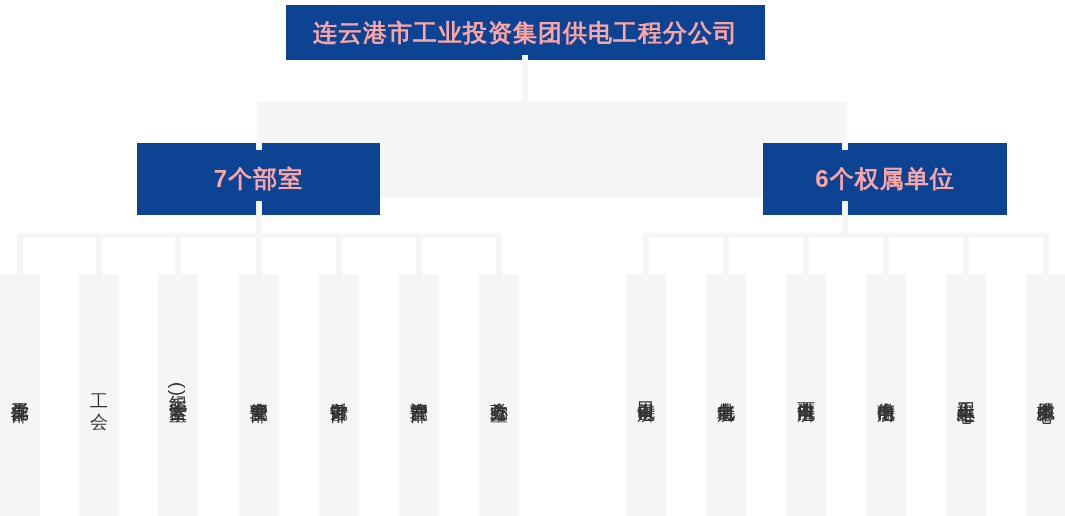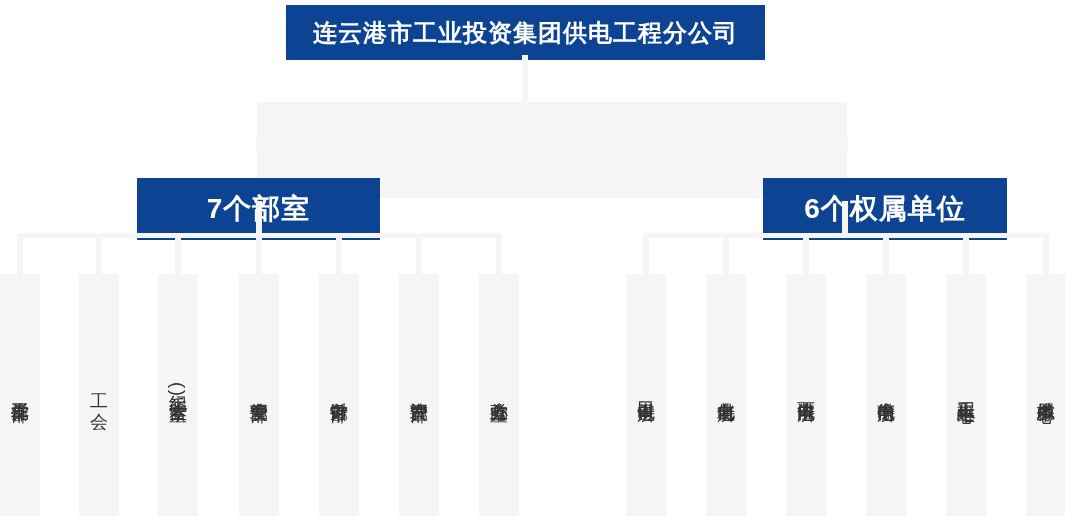--- a/index.html
+++ b/index.html
@@ -5,26 +5,26 @@
   html,body{margin:0;padding:0;background:#ffffff;}
   .stage{
     position:relative;width:1065px;height:516px;background:#ffffff;
     overflow:hidden;font-family:"Liberation Sans",sans-serif;
   }
   
   .conn{position:absolute;background:#f5f5f5;z-index:3;}
   .band{position:absolute;left:257px;top:102px;width:590px;height:96px;background:#f5f5f5;z-index:1;}
   
   .bluebox{
-    position:absolute;background:#0c4392;color:#ffffff;z-index:2;
+    position:absolute;background:#0c4392;color:#fca5a5;z-index:2;
     display:flex;align-items:center;justify-content:center;
     font-weight:bold;text-align:left;
   }
   .root{left:286px;top:5px;width:479px;height:55px;font-size:24px;letter-spacing:1px;}
-  .group{top:143px;height:62px;font-size:28px;letter-spacing:1px;margin-top:35px;}
+  .group{top:143px;height:72px;font-size:24px;letter-spacing:1px;}
   .g-left{left:137px;width:243px;}
   .g-right{left:763px;width:244px;}
   
   .leaf{
     position:absolute;top:274px;width:40px;height:242px;background:#f5f5f5;z-index:2;
     display:flex;align-items:center;justify-content:center;
   }
   .leaf span{
     writing-mode:vertical-rl;-webkit-writing-mode:vertical-rl;
     font-size:18px;letter-spacing:0.5px;color:#333333;

